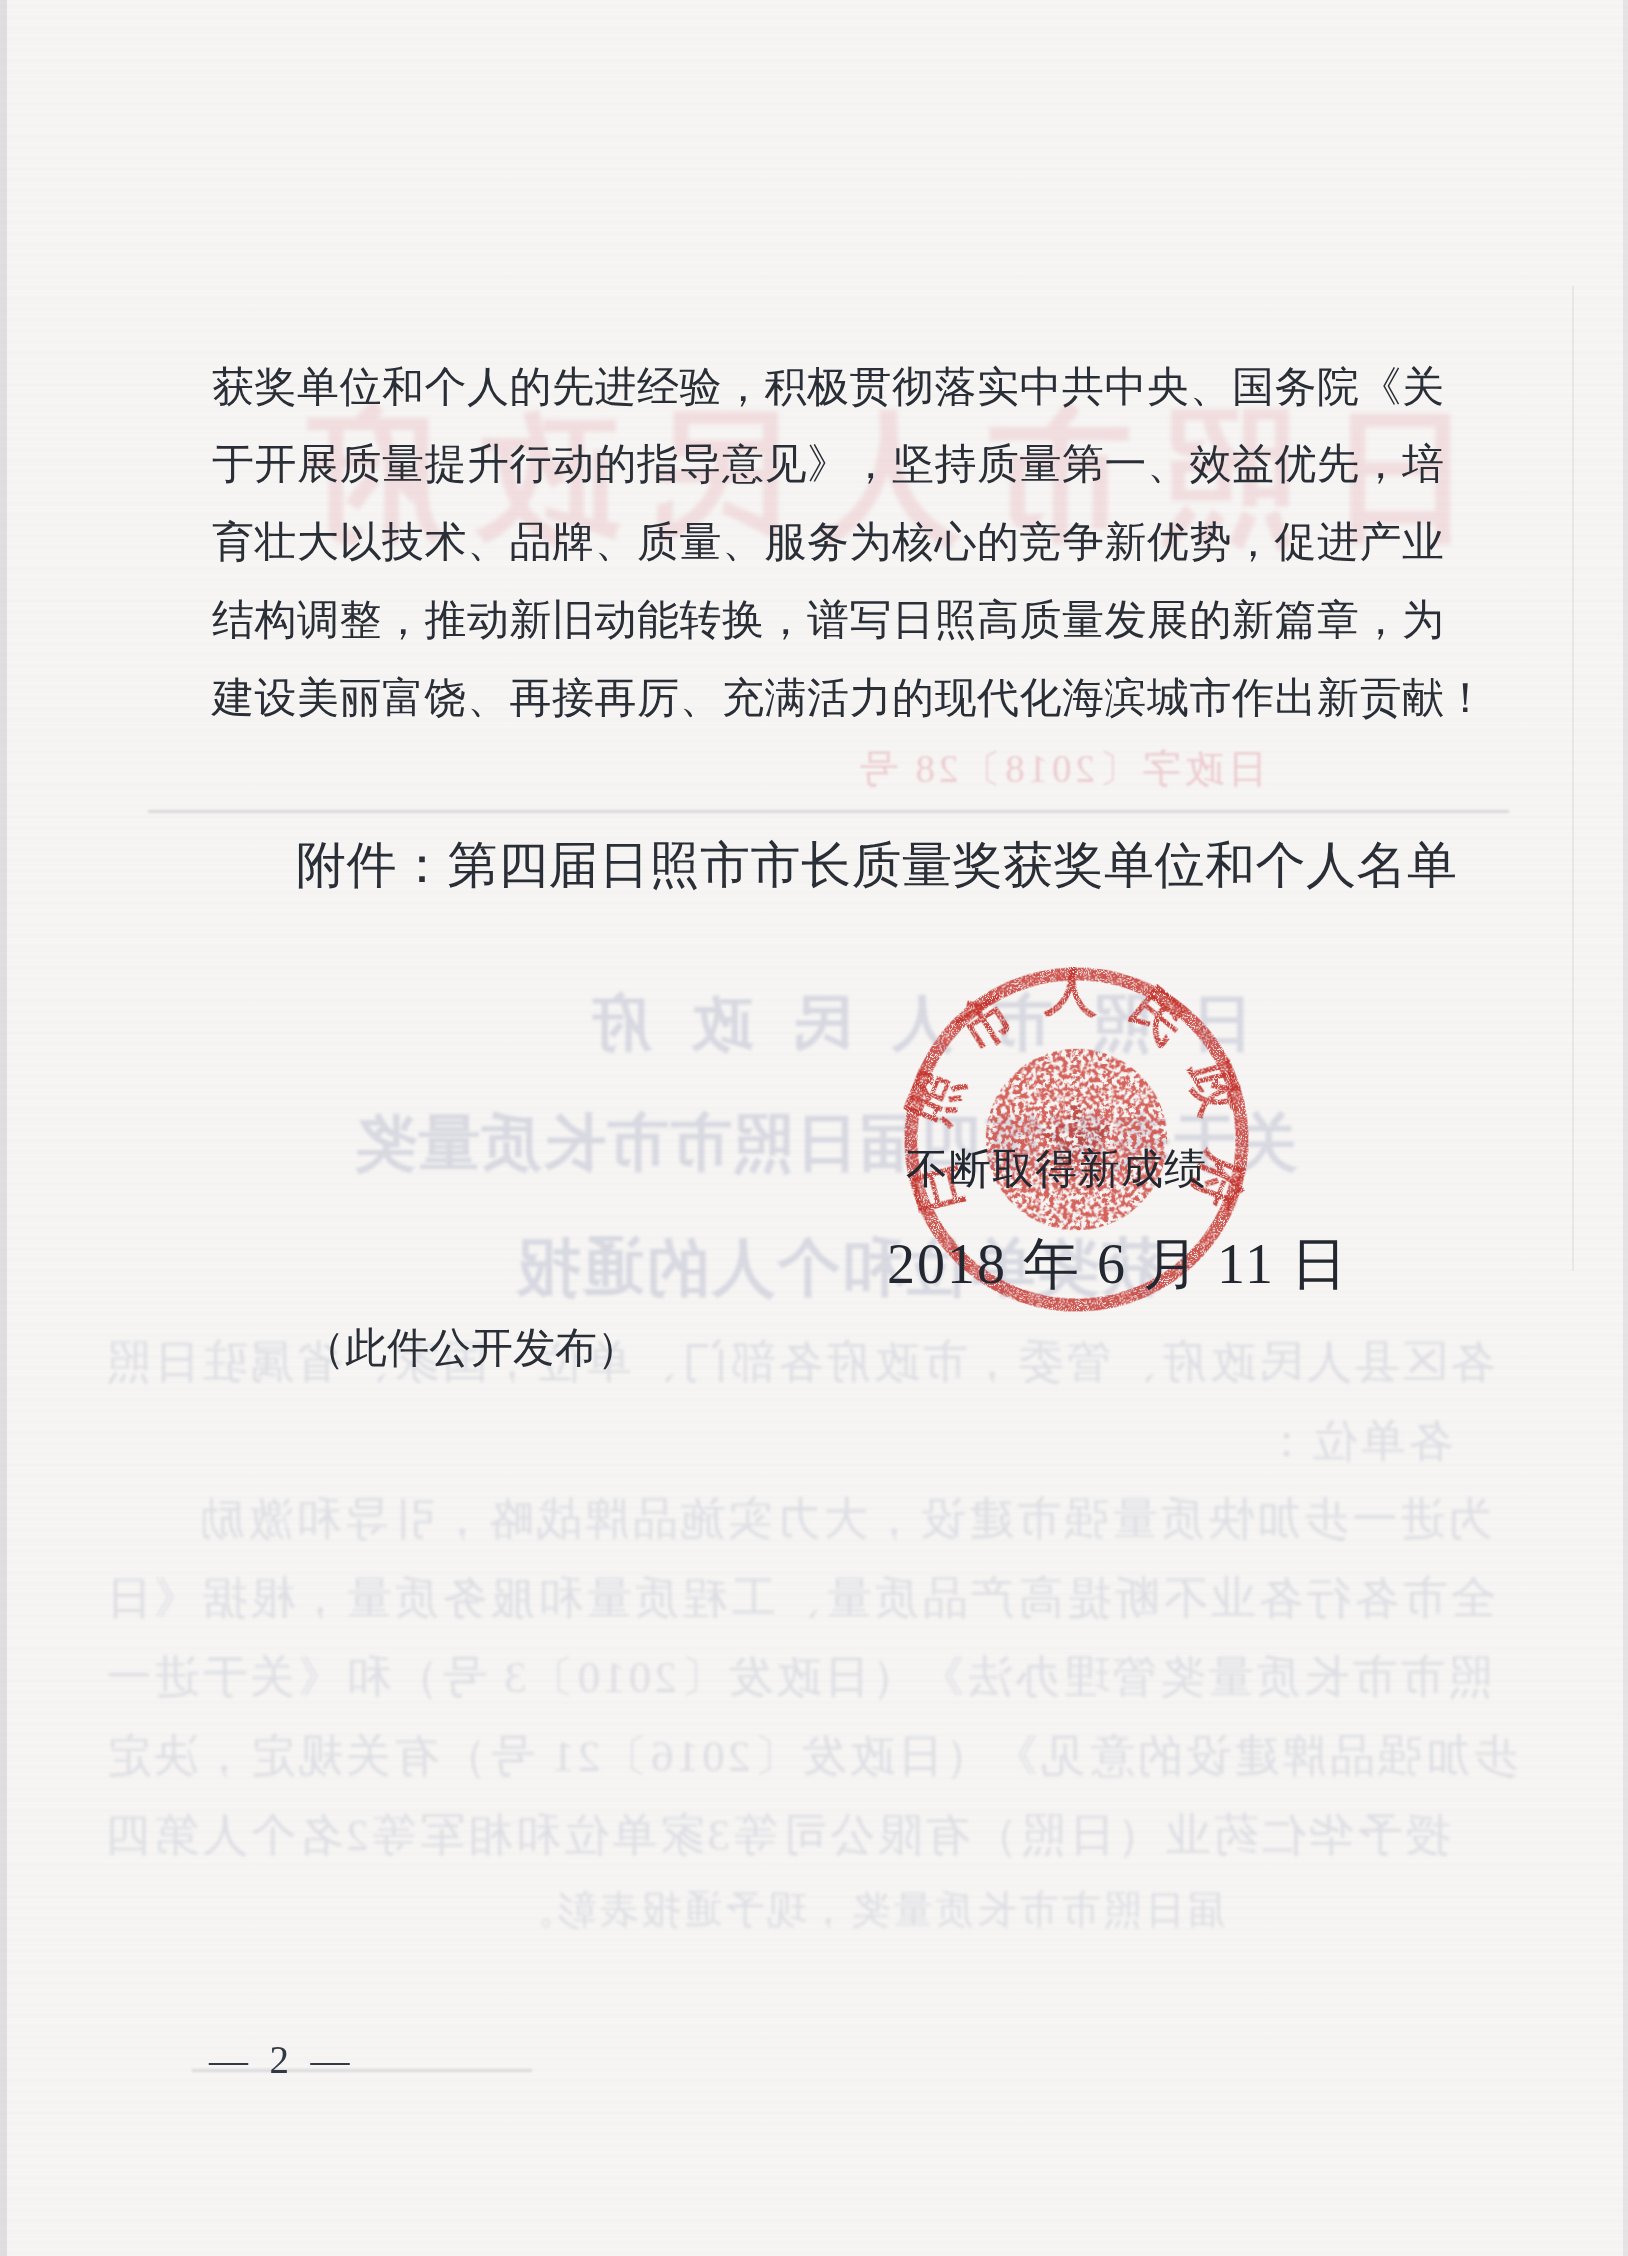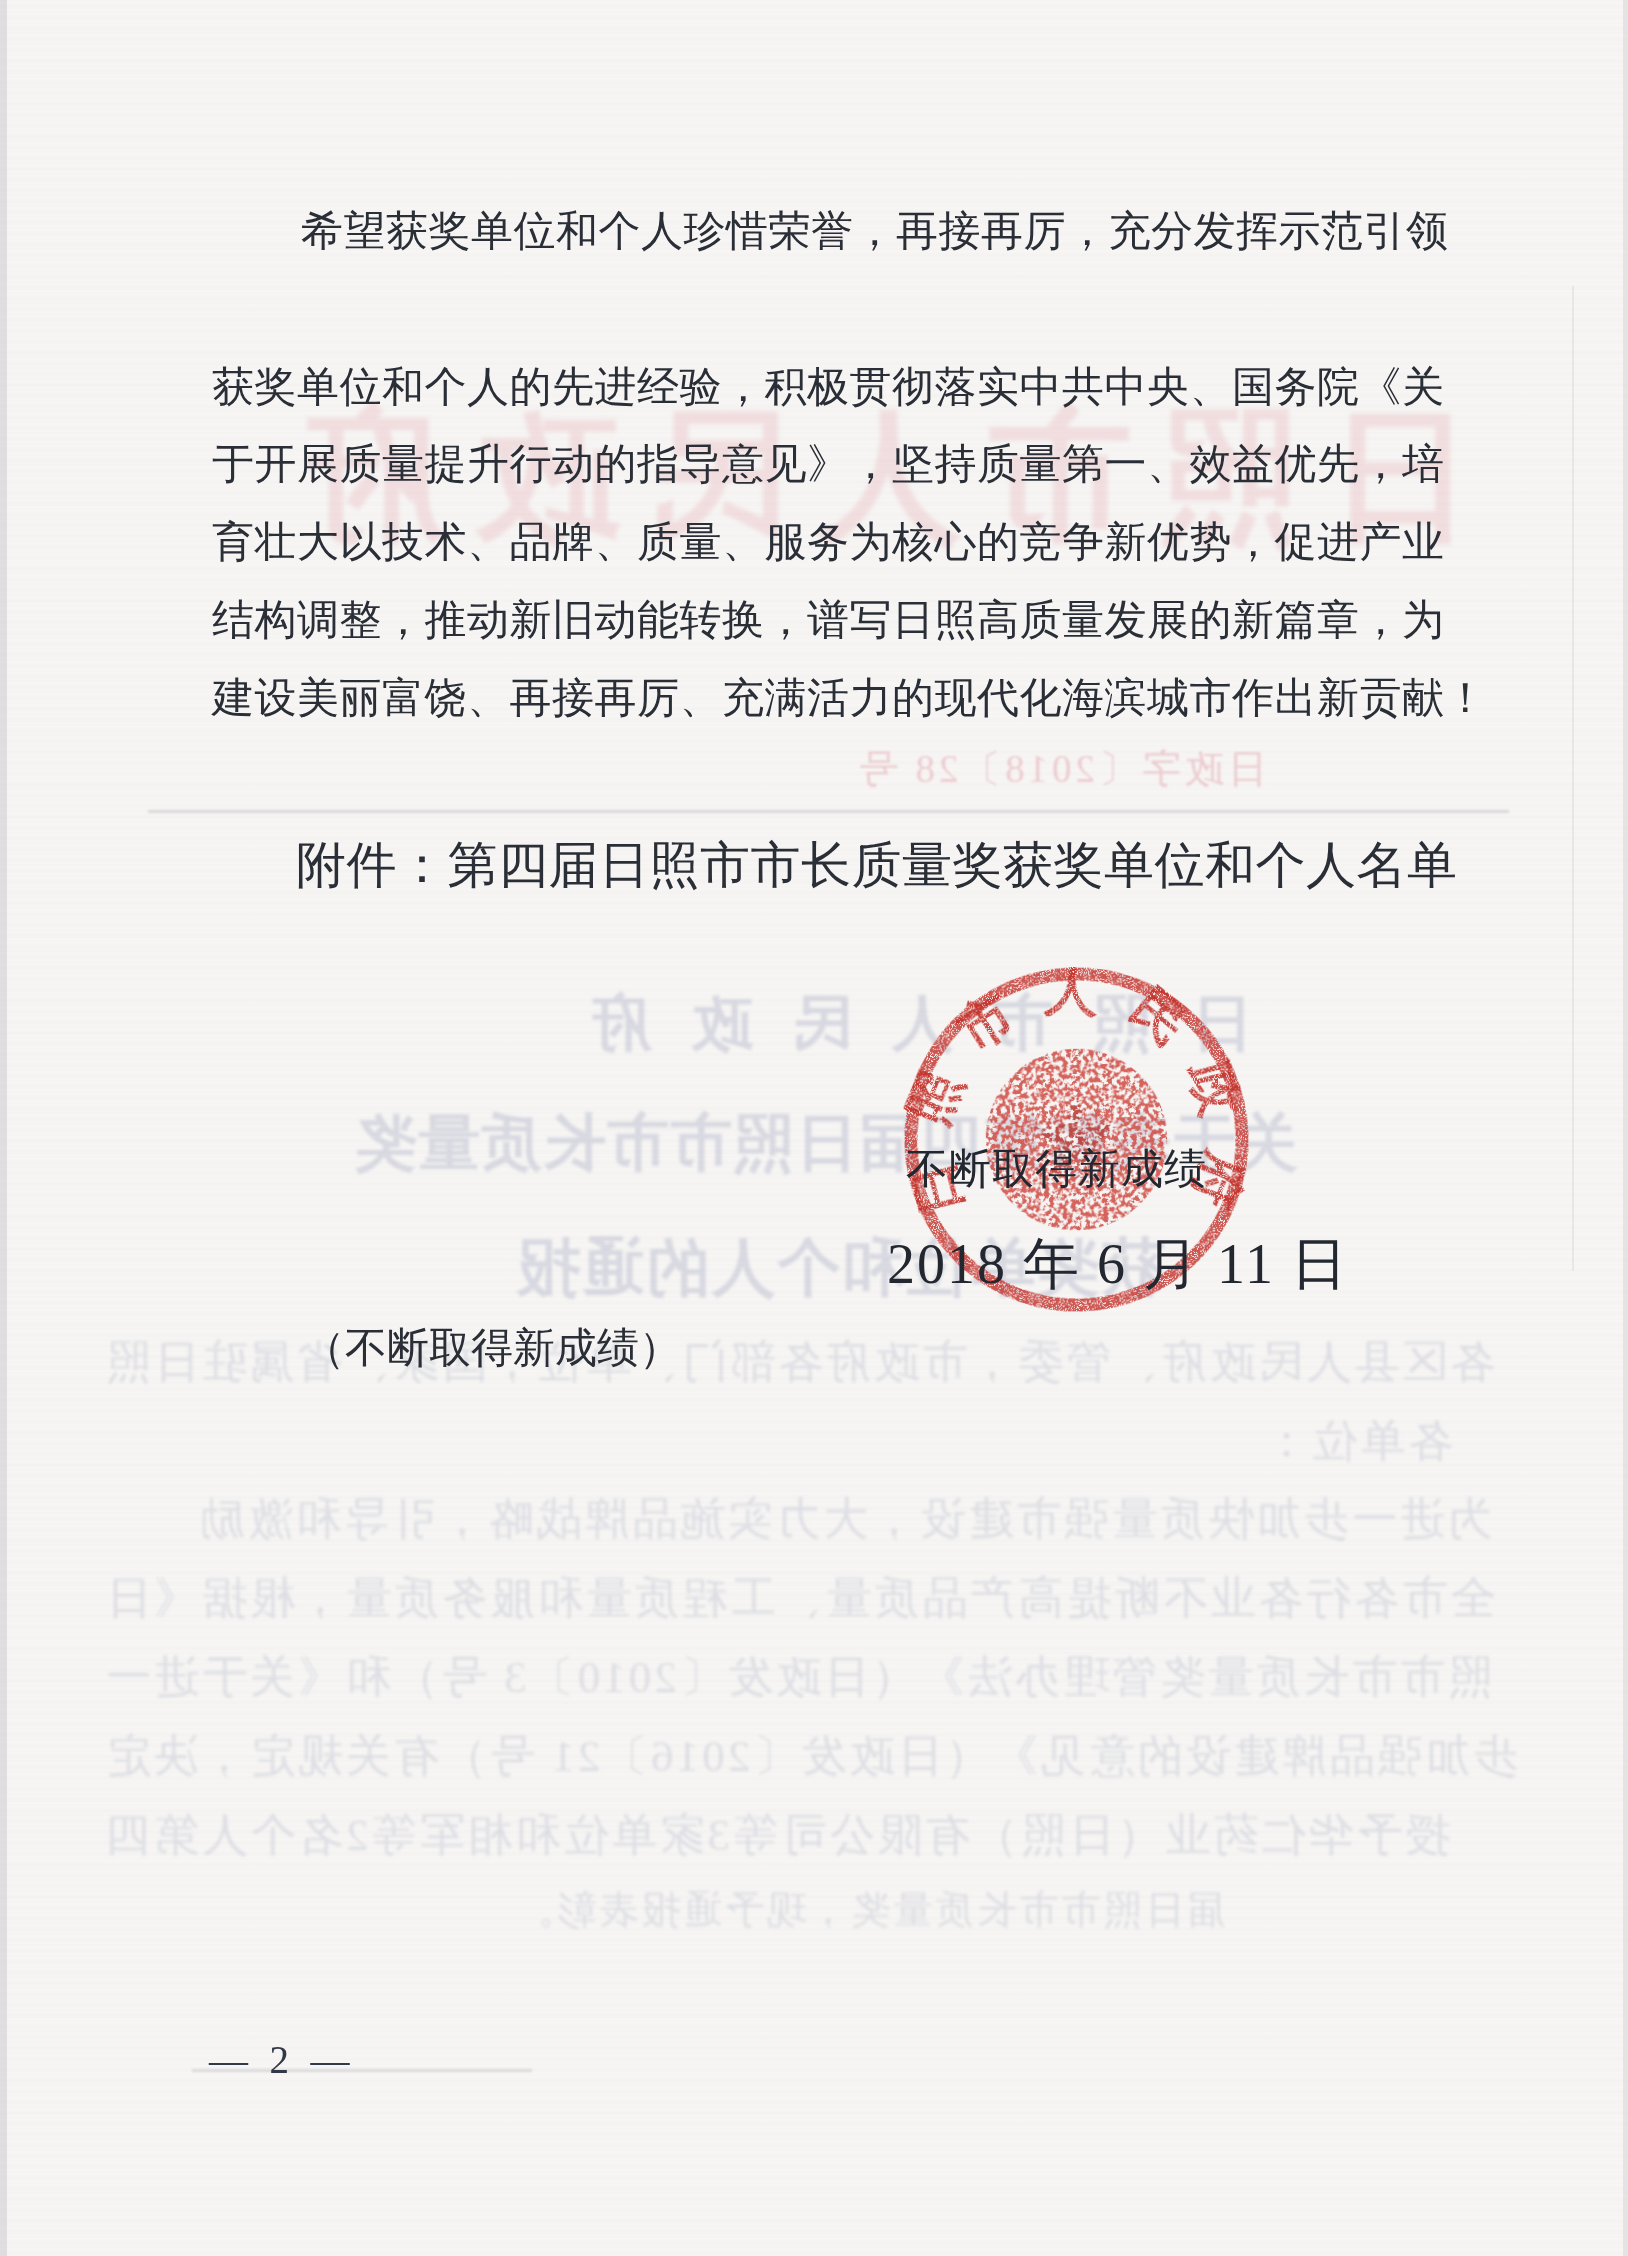--- a/index.html
+++ b/index.html
@@ -79,21 +79,20 @@
   <div class="bleed bleed-t bleed-tC mirror">获奖单位和个人的通报</div>
   <div class="bleed bleed-b bleed-b1 mirror">各区县人民政府、管委，市政府各部门、单位，国家、省属驻日照</div>
   <div class="bleed bleed-b bleed-b2 mirror">各单位：</div>
   <div class="bleed bleed-b bleed-b3 mirror">为进一步加快质量强市建设，大力实施品牌战略，引导和激励</div>
   <div class="bleed bleed-b bleed-b4 mirror">全市各行各业不断提高产品质量、工程质量和服务质量，根据《日</div>
   <div class="bleed bleed-b bleed-b5 mirror">照市市长质量奖管理办法》（日政发〔2010〕3 号）和《关于进一</div>
   <div class="bleed bleed-b bleed-b6 mirror">步加强品牌建设的意见》（日政发〔2016〕21 号）有关规定，决定</div>
   <div class="bleed bleed-b bleed-b7 mirror">授予华仁药业（日照）有限公司等3家单位和相军等2名个人第四</div>
   <div class="bleed bleed-b bleed-b8 mirror">届日照市市长质量奖，现予通报表彰。</div>
 
-  <div class="line indent" style="top:207px">希望获奖单位和个人珍惜荣誉，再接再厉，充分发挥示范引领</div>
   <div class="line" style="top:440px">于开展质量提升行动的指导意见》，坚持质量第一、效益优先，培</div>
   <div class="line" style="top:363px">获奖单位和个人的先进经验，积极贯彻落实中共中央、国务院《关</div>
   <div class="line" style="top:596px">结构调整，推动新旧动能转换，谱写日照高质量发展的新篇章，为</div>
   <div class="line" style="top:518px">育壮大以技术、品牌、质量、服务为核心的竞争新优势，促进产业</div>
   <div class="line" style="top:674px">建设美丽富饶、再接再厉、充满活力的现代化海滨城市作出新贡献！</div>
 
   <div class="attachment">附件：第四届日照市市长质量奖获奖单位和个人名单</div>
 
   <div class="seal-wrap">
     <svg width="345" height="345" viewBox="0 0 350 350">
@@ -120,19 +119,19 @@
 
       <text font-family="'Liberation Serif','DejaVu Serif',serif" font-size="54" font-weight="bold" fill="#c4352f" letter-spacing="28" opacity="0.9" filter="url(#stampRough)">
         <textPath href="#ringTextPath">日照市人民政府</textPath>
       </text>
     </svg>
   </div>
 
   <div class="issuer">不断取得新成绩</div>
   <div class="issue-date">2018 年 6 月 11 日</div>
 
-  <div class="public-note">（不断取得新成绩）</div>
+  <div class="public-note">（此件公开发布）</div>
 
   <div class="pageno-smudge"></div>
   <div class="page-number">— 2 —</div>
 
 </div>
 
 
 </body></html>

